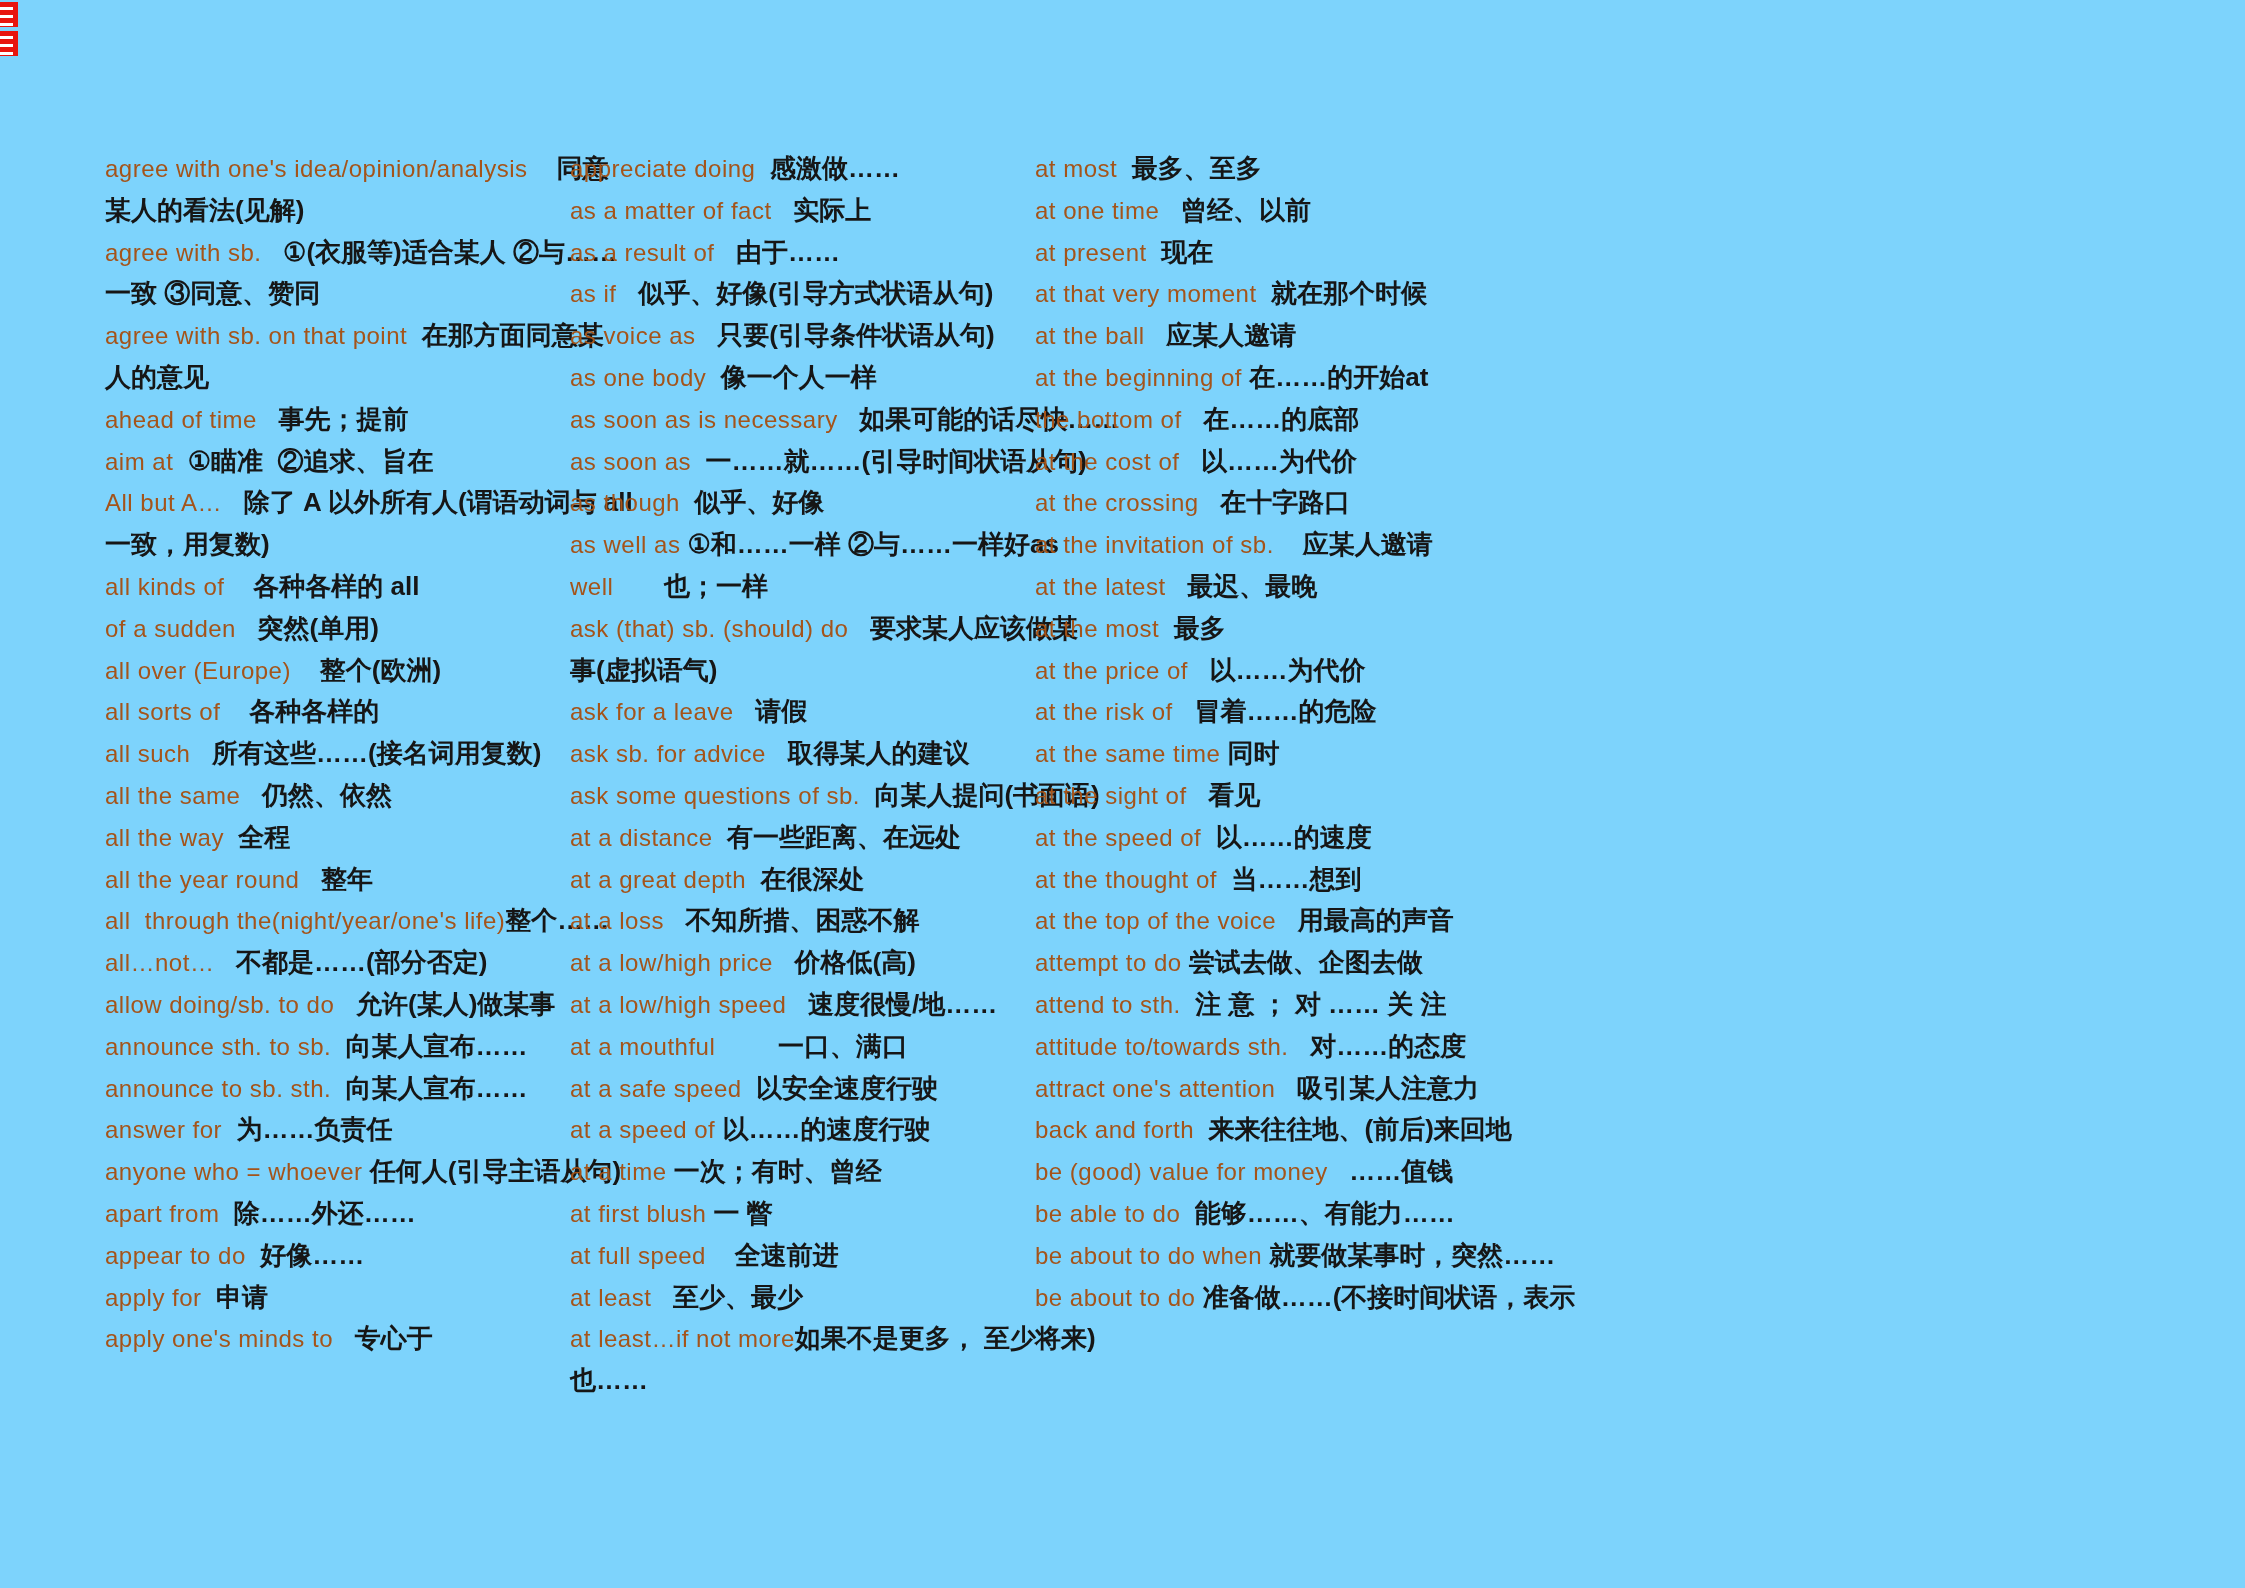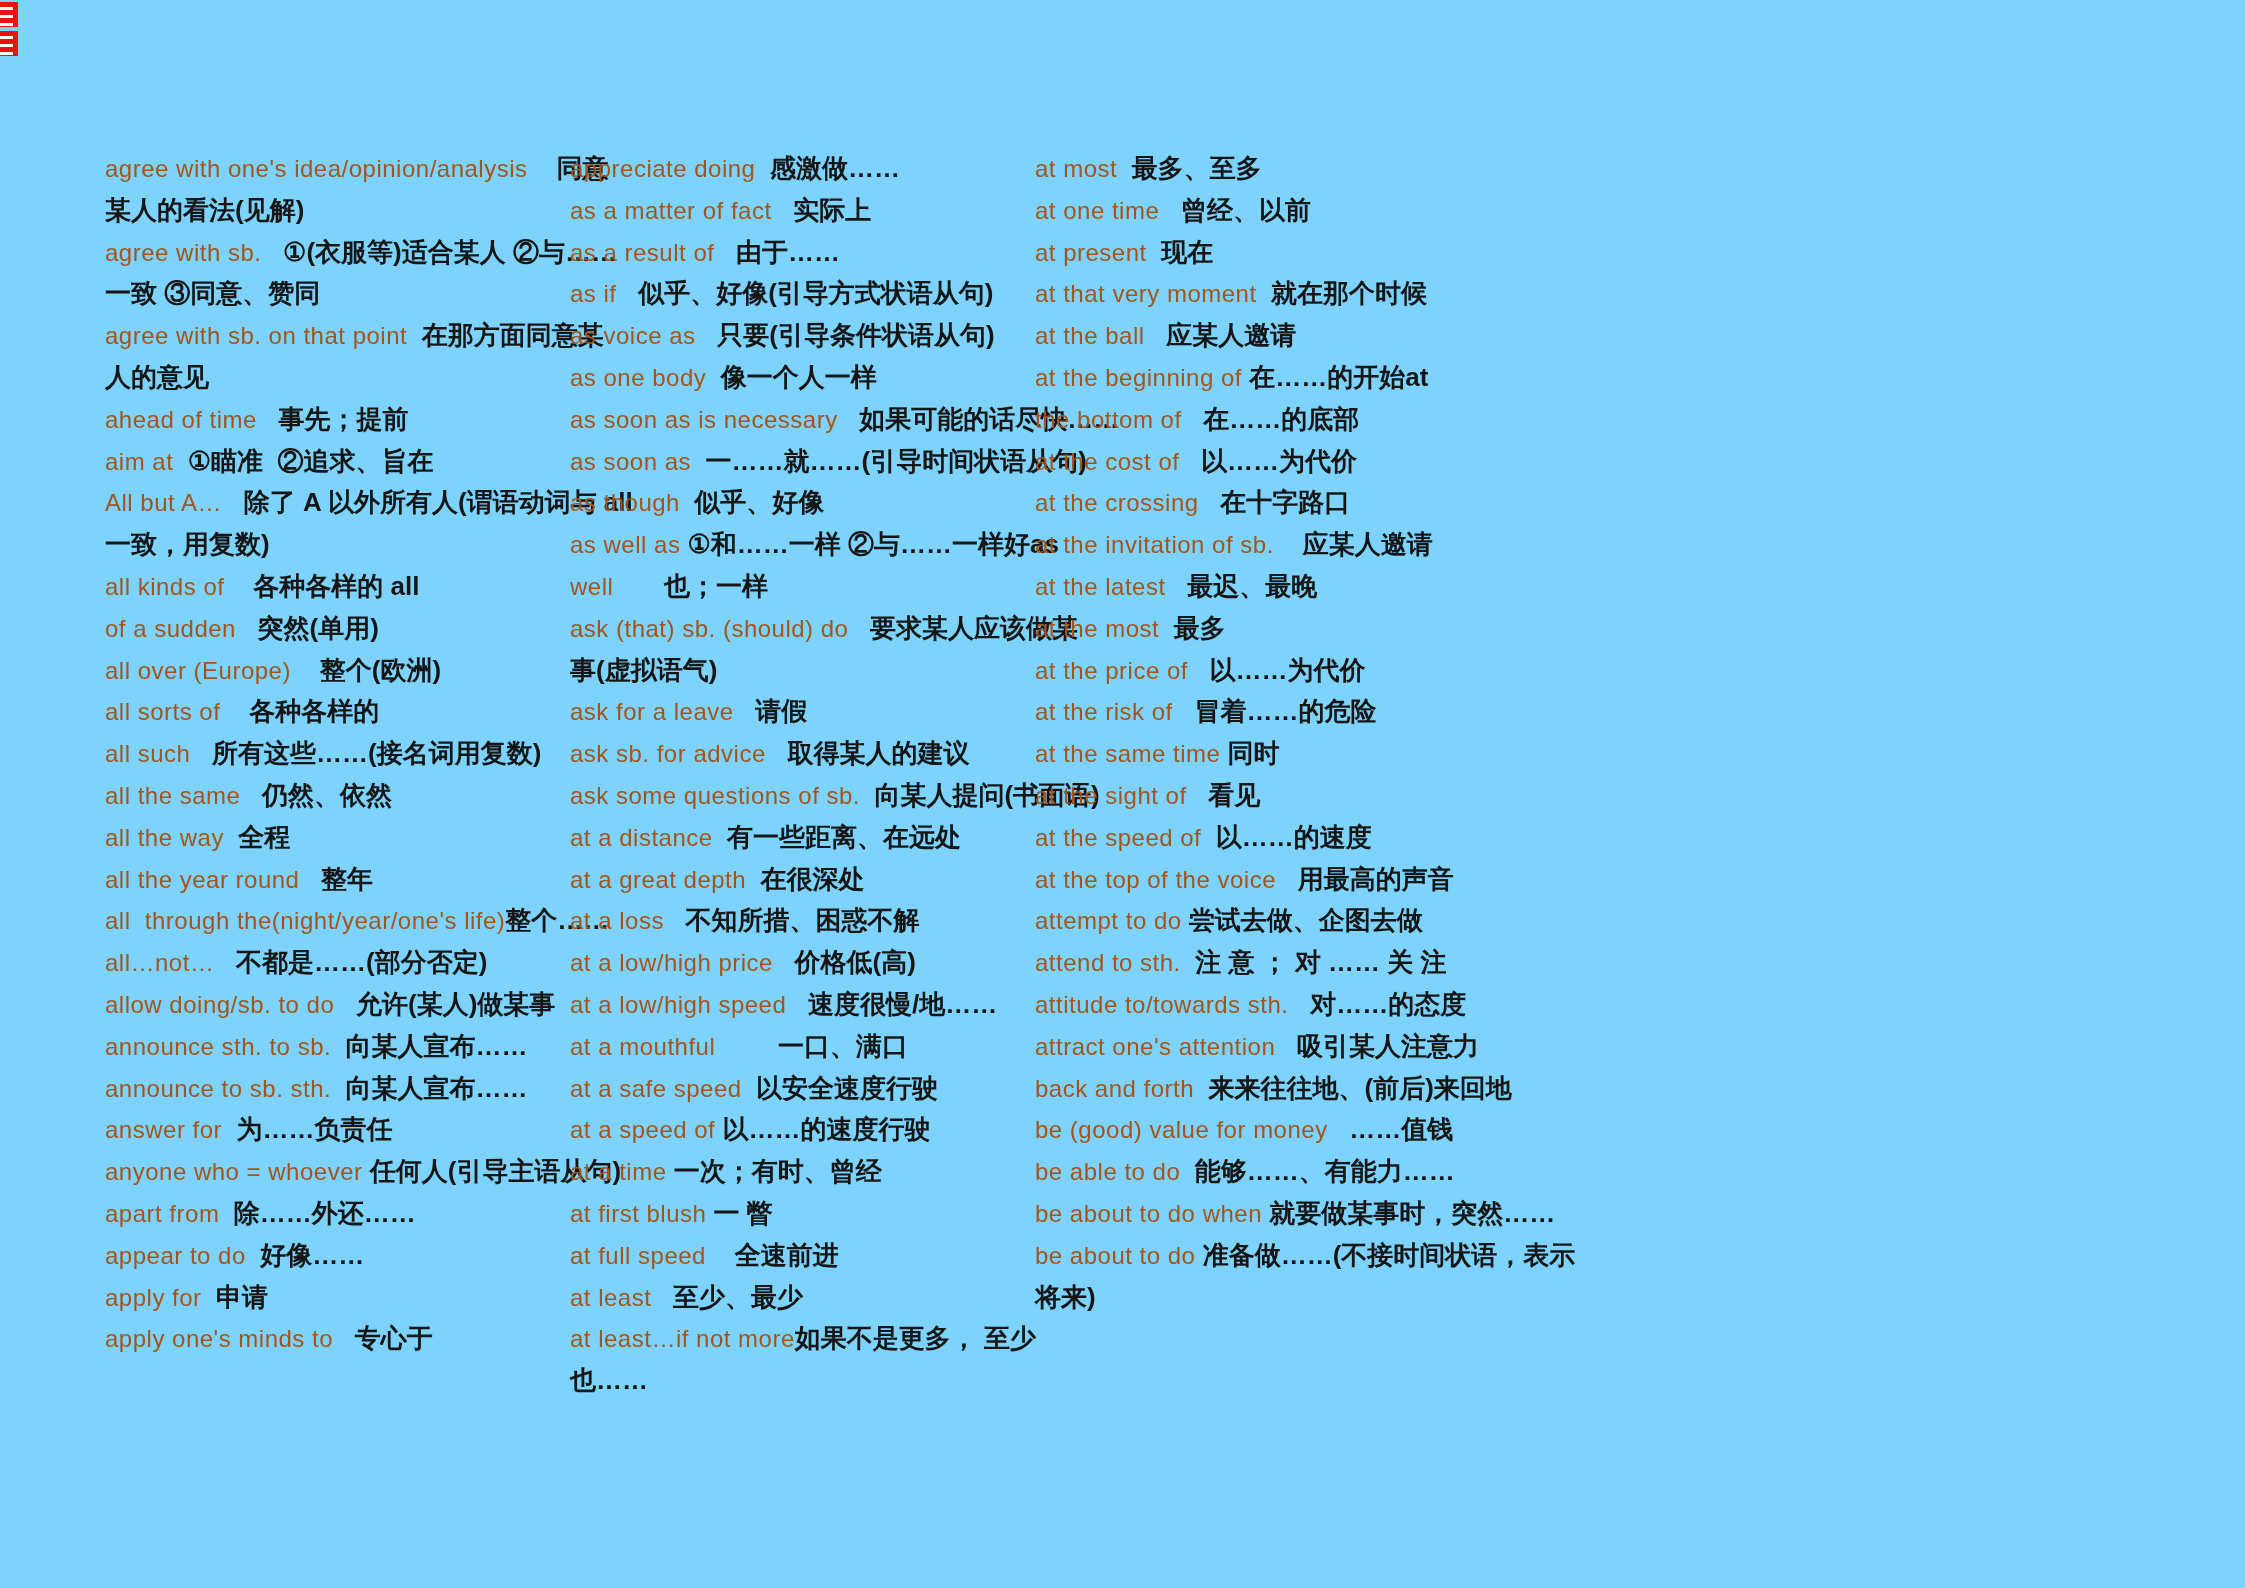--- a/index.html
+++ b/index.html
@@ -139,20 +139,21 @@
       <div class="line"><span class="en" style="color: rgb(164, 84, 26);">at the cost of</span><span class="zh" style="color: rgb(22, 22, 22);">   以……为代价</span></div>
       <div class="line"><span class="en" style="color: rgb(164, 84, 26);">at the crossing</span><span class="zh" style="color: rgb(22, 22, 22);">   在十字路口</span></div>
       <div class="line"><span class="en" style="color: rgb(164, 84, 26);">at the invitation of sb.</span><span class="zh" style="color: rgb(22, 22, 22);">    应某人邀请</span></div>
       <div class="line"><span class="en" style="color: rgb(164, 84, 26);">at the latest</span><span class="zh" style="color: rgb(22, 22, 22);">   最迟、最晚</span></div>
       <div class="line"><span class="en" style="color: rgb(164, 84, 26);">at the most</span><span class="zh" style="color: rgb(22, 22, 22);">  最多</span></div>
       <div class="line"><span class="en" style="color: rgb(164, 84, 26);">at the price of</span><span class="zh" style="color: rgb(22, 22, 22);">   以……为代价</span></div>
       <div class="line"><span class="en" style="color: rgb(164, 84, 26);">at the risk of</span><span class="zh" style="color: rgb(22, 22, 22);">   冒着……的危险</span></div>
       <div class="line"><span class="en" style="color: rgb(164, 84, 26);">at the same time </span><span class="zh" style="color: rgb(22, 22, 22);">同时</span></div>
       <div class="line"><span class="en" style="color: rgb(164, 84, 26);">at the sight of</span><span class="zh" style="color: rgb(22, 22, 22);">   看见</span></div>
       <div class="line"><span class="en" style="color: rgb(164, 84, 26);">at the speed of</span><span class="zh" style="color: rgb(22, 22, 22);">  以……的速度</span></div>
+      <div class="line"><span class="en" style="color: rgb(164, 84, 26);">at the thought of</span><span class="zh" style="color: rgb(22, 22, 22);">  当……想到</span></div>
       <div class="line"><span class="en" style="color: rgb(164, 84, 26);">at the top of the voice</span><span class="zh" style="color: rgb(22, 22, 22);">   用最高的声音</span></div>
       <div class="line"><span class="en" style="color: rgb(164, 84, 26);">attempt to do </span><span class="zh" style="color: rgb(22, 22, 22);">尝试去做、企图去做</span></div>
       <div class="line"><span class="en" style="color: rgb(164, 84, 26);">attend to sth.</span><span class="zh" style="color: rgb(22, 22, 22);">  注 意 ； 对 …… 关 注</span></div>
       <div class="line"><span class="en" style="color: rgb(164, 84, 26);">attitude to/towards sth.</span><span class="zh" style="color: rgb(22, 22, 22);">   对……的态度</span></div>
       <div class="line"><span class="en" style="color: rgb(164, 84, 26);">attract one's attention</span><span class="zh" style="color: rgb(22, 22, 22);">   吸引某人注意力</span></div>
       <div class="line"><span class="en" style="color: rgb(164, 84, 26);">back and forth</span><span class="zh" style="color: rgb(22, 22, 22);">  来来往往地、(前后)来回地</span></div>
       <div class="line"><span class="en" style="color: rgb(164, 84, 26);">be (good) value for money</span><span class="zh" style="color: rgb(22, 22, 22);">   ……值钱</span></div>
       <div class="line"><span class="en" style="color: rgb(164, 84, 26);">be able to do</span><span class="zh" style="color: rgb(22, 22, 22);">  能够……、有能力……</span></div>
       <div class="line"><span class="en" style="color: rgb(164, 84, 26);">be about to do when </span><span class="zh" style="color: rgb(22, 22, 22);">就要做某事时，突然……</span></div>
       <div class="line"><span class="en" style="color: rgb(164, 84, 26);">be about to do </span><span class="zh" style="color: rgb(22, 22, 22);">准备做……(不接时间状语，表示</span></div>

